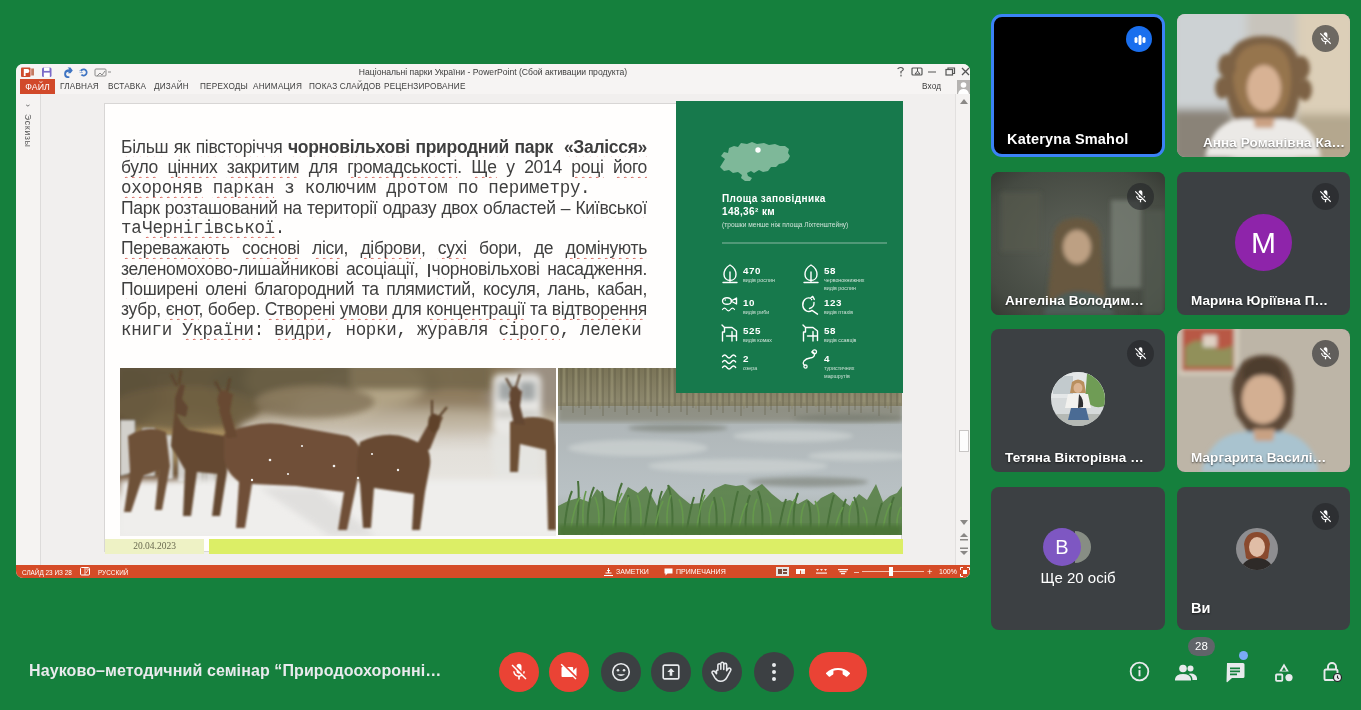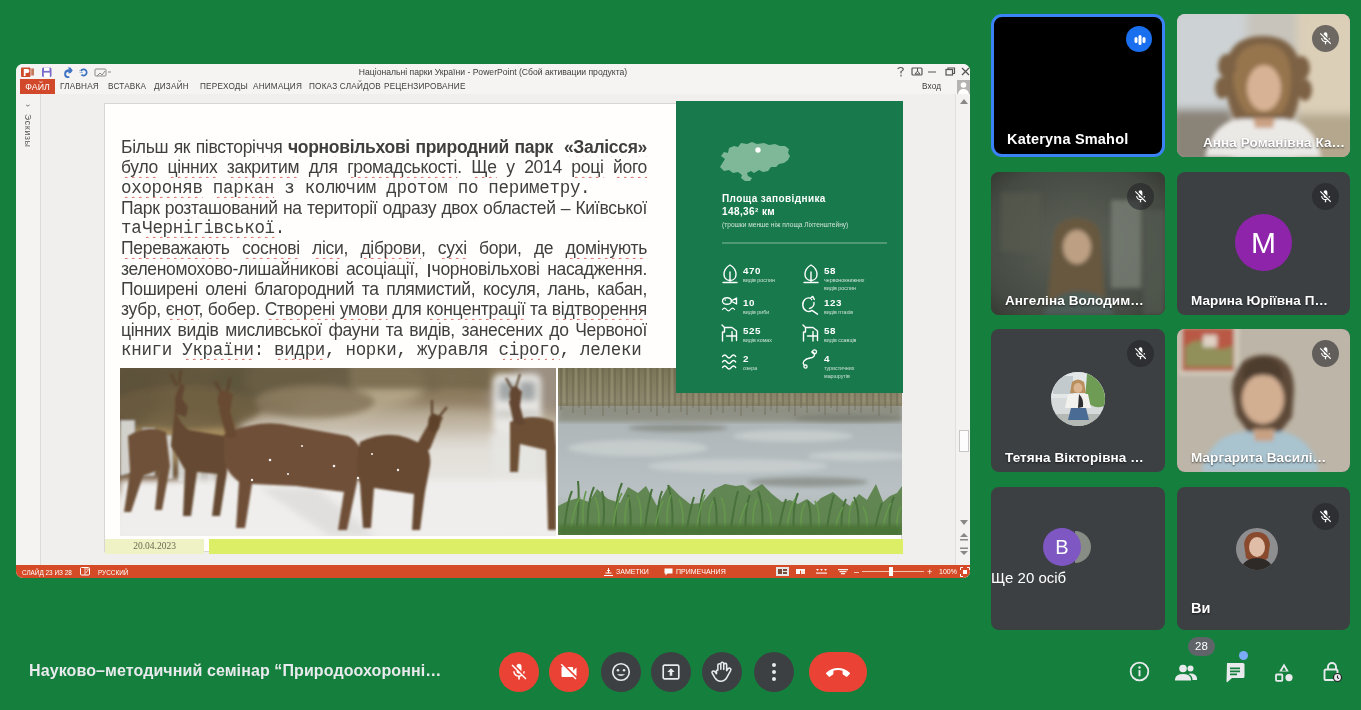--- a/index.html
+++ b/index.html
@@ -140,21 +140,20 @@
         <div id="txt">
           <div class="jl"><span class="sp">Більш</span> <span class="sp">як</span> <span class="sp">півсторіччя</span> <b><span class="sp">чорновільхові</span> <span class="sp">природний</span> парк &nbsp;<span class="sp">«Залісся»</span></b></div>
           <div class="jl"><span class="sp">було</span> <span class="sp">цінних</span> <span class="sp">закритим</span> для <span class="sp">громадськості</span>. <span class="sp">Ще</span> у 2014 <span class="sp">році</span> <span class="sp">його</span></div>
           <div class="ll"><span class="sp">охороняв</span> <span class="sp">паркан</span> з колючим дротом по периметру.</div>
           <div class="jl">Парк <span class="sp">розташований</span> на <span class="sp">території</span> <span class="sp">одразу</span> <span class="sp">двох</span> областей – <span class="sp">Київської</span></div>
           <div class="ll">та <span class="sp">Чернігівської</span>.</div>
           <div class="jl"><span class="sp">Переважають</span> <span class="sp">соснові</span> <span class="sp">ліси</span>, <span class="sp">діброви</span>, <span class="sp">сухі</span> бори, де <span class="sp">домінують</span></div>
           <div class="jl"><span class="sp">зеленомохово-лишайникові</span> <span class="sp">асоціації</span>, <span style="display:inline-block;width:1.5px;height:13px;background:#4a4a4a;margin:0 2px -2px 2px;"></span><span class="sp">чорновільхові</span> <span class="sp">насадження</span>.</div>
           <div class="jl"><span class="sp">Поширені</span> <span class="sp">олені</span> <span class="sp">благородний</span> та <span class="sp">плямистий</span>, косуля, лань, кабан,</div>
           <div class="jl">зубр, <span class="sp">єнот</span>, бобер. <span class="sp">Створені</span> <span class="sp">умови</span> для <span class="sp">концентрації</span> та <span class="sp">відтворення</span></div>
-          <div class="jl"><span class="sp">цінних</span> <span class="sp">видів</span> <span class="sp">мисливської</span> <span class="sp">фауни</span> та <span class="sp">видів</span>, <span class="sp">занесених</span> до <span class="sp">Червоної</span></div>
           <div class="ll">книги <span class="sp">України</span>: <span class="sp">видри</span>, норки, журавля <span class="sp">сірого</span>, лелеки <span class="sp">чорного</span>.</div>
         </div>
         <div id="gpanel">
           <svg width="227" height="292" viewBox="0 0 227 292">
 
             <path d="M49 58 l-4 -3 3 -4 4 1 1 -5 5 -2 4 1 3 -4 6 1 5 -2 5 2 7 -1 5 2 6 -1 5 2 5 0 4 3 -1 4 2 3 -2 4 -4 3 -5 1 -3 3 -5 0 -3 4 -5 1 -4 -2 -5 3 -3 -2 -4 2 1 3 4 2 -2 3 -5 0 -4 -3 1 -3 -4 -3 -5 1 -4 -3 -5 1 -4 -4z" fill="#7eb899"></path>
             <circle cx="82" cy="49" r="2.7" fill="#ffffff"></circle>
             <text x="46" y="101" font-size="10" font-weight="bold" fill="#ffffff" letter-spacing="0.4">Площа заповідника</text>
             <text x="46" y="114" font-size="10" font-weight="bold" fill="#ffffff" letter-spacing="0.4">148,36² км</text>
             <text x="46" y="126" font-size="6.6" fill="#cfe2d8">(трошки менше ніж площа Ліхтенштейну)</text>
@@ -547,21 +546,21 @@
           <svg width="15" height="15" viewBox="0 0 24 24" fill="#fff">
             <path d="M19 11h-1.7c0 .74-.16 1.43-.43 2.05l1.23 1.23c.56-.98.9-2.09.9-3.28zm-4.02.17c0-.06.02-.11.02-.17V5c0-1.66-1.34-3-3-3S9 3.34 9 5v.18l5.98 5.99zM4.27 3L3 4.27l6.01 6.01V11c0 1.66 1.33 3 2.99 3 .22 0 .44-.03.65-.08l1.66 1.66c-.71.33-1.5.52-2.31.52-2.76 0-5.3-2.1-5.3-5.1H5c0 3.41 2.72 6.23 6 6.72V21h2v-3.28c.91-.13 1.77-.45 2.54-.9L19.73 21 21 19.73 4.27 3z"></path>
           </svg>
         </div>
       <div class="name">Маргарита Василі…</div>
     </div>
 
     <div class="tile" style="left:991px; top:486.5px;">
       <div style="position:absolute; left:84px; top:44px; width:16px; height:32px; border-radius:0 16px 16px 0; background:#878d84;"></div>
       <div style="position:absolute; left:52px; top:41px; width:38px; height:38px; border-radius:50%; background:#7e57c2; color:#fff; font-size:20px; text-align:center; line-height:38px;">B</div>
-      <div style="position:absolute; left:0; top:82px; width:174px; text-align:left; color:#fff; font-size:15px;">Ще 20 осіб</div>
+      <div style="position:absolute; left:0; top:82px; width:174px; text-align:center; color:#fff; font-size:15px;">Ще 20 осіб</div>
     </div>
 
     <div class="tile" style="left:1177px; top:486.5px; width:173px;">
       <div style="position:absolute; left:59px; top:41px; width:42px; height:42px; border-radius:50%; overflow:hidden;">
         <svg width="42" height="42" viewBox="0 0 42 42">
           <rect width="42" height="42" fill="#8e8e91"></rect>
           <path d="M8 16 q2 -12 13 -12 q11 0 13 12 l-2 14 q-11 8 -22 0z" fill="#8a4a2e"></path>
           <ellipse cx="21" cy="19" rx="8" ry="10" fill="#e0bda6"></ellipse>
           <path d="M4 42 q4 -12 17 -12 q13 0 17 12z" fill="#2e2a28"></path>
         </svg>

